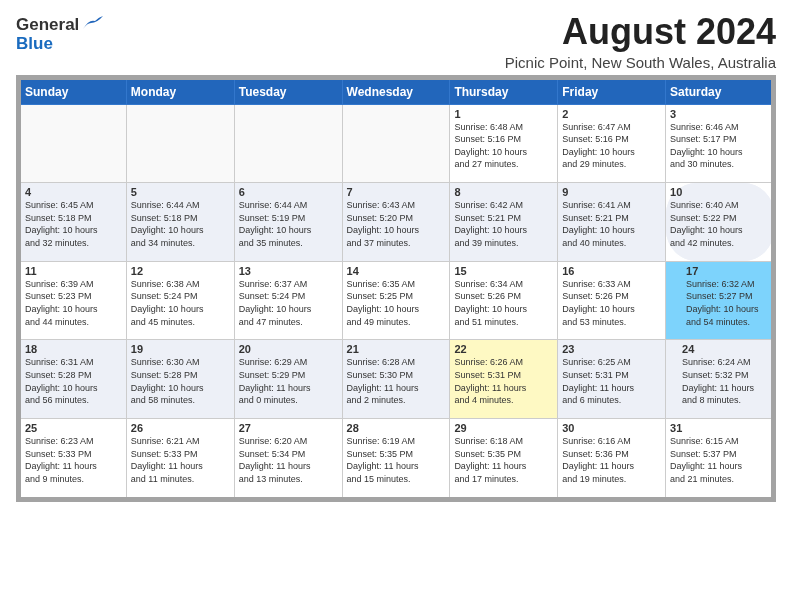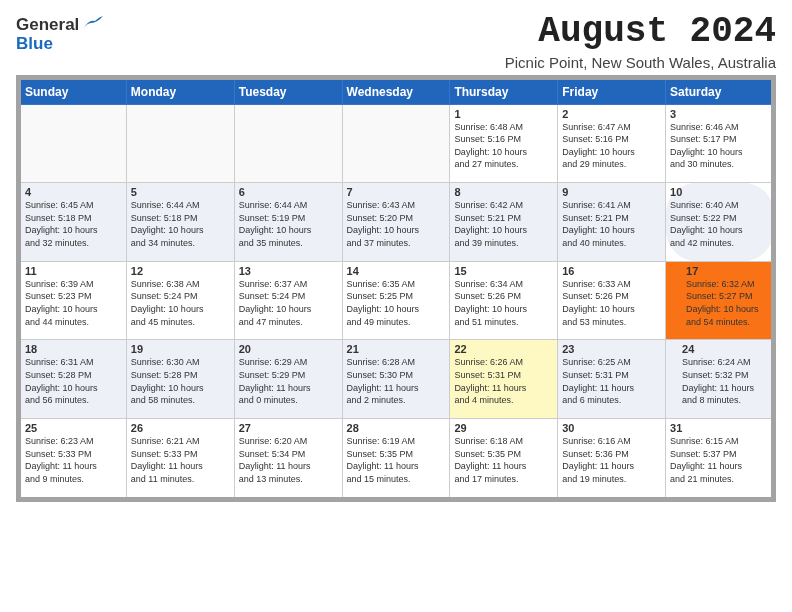--- a/index.html
+++ b/index.html
@@ -46,21 +46,20 @@
       align-items: center;
     }
     .title-block {
       text-align: right;
     }
     .title-block h1 {
       font-size: 36px;
       font-weight: bold;
       color: #222;
       line-height: 1.1;
-      font-family: Liberation Mono, monospace;
     }
     .title-block h2 {
       font-size: 15px;
       font-weight: normal;
       color: #444;
       margin-top: 2px;
     }
     .calendar {
       flex: 1;
       border: 5px solid #a3a3a3;
@@ -203,21 +202,21 @@
             <div class="day-info">Sunrise: 6:35 AM<br>Sunset: 5:25 PM<br>Daylight: 10 hours<br>and 49 minutes.</div>
           </td>
           <td style="background: rgb(255, 255, 255);">
             <span class="day-num">15</span>
             <div class="day-info">Sunrise: 6:34 AM<br>Sunset: 5:26 PM<br>Daylight: 10 hours<br>and 51 minutes.</div>
           </td>
           <td style="background: rgb(255, 255, 255);">
             <span class="day-num">16</span>
             <div class="day-info">Sunrise: 6:33 AM<br>Sunset: 5:26 PM<br>Daylight: 10 hours<br>and 53 minutes.</div>
           </td>
-          <td style="background: #f97316; padding-left: 20px;">
+          <td style="background: #7dd3fc; padding-left: 20px;">
             <span class="day-num">17</span>
             <div class="day-info">Sunrise: 6:32 AM<br>Sunset: 5:27 PM<br>Daylight: 10 hours<br>and 54 minutes.</div>
           </td>
         </tr>
         <tr style="background: rgb(237, 240, 247);">
           <td style="background: rgb(237, 240, 247);">
             <span class="day-num">18</span>
             <div class="day-info">Sunrise: 6:31 AM<br>Sunset: 5:28 PM<br>Daylight: 10 hours<br>and 56 minutes.</div>
           </td>
           <td style="background: rgb(237, 240, 247);">

